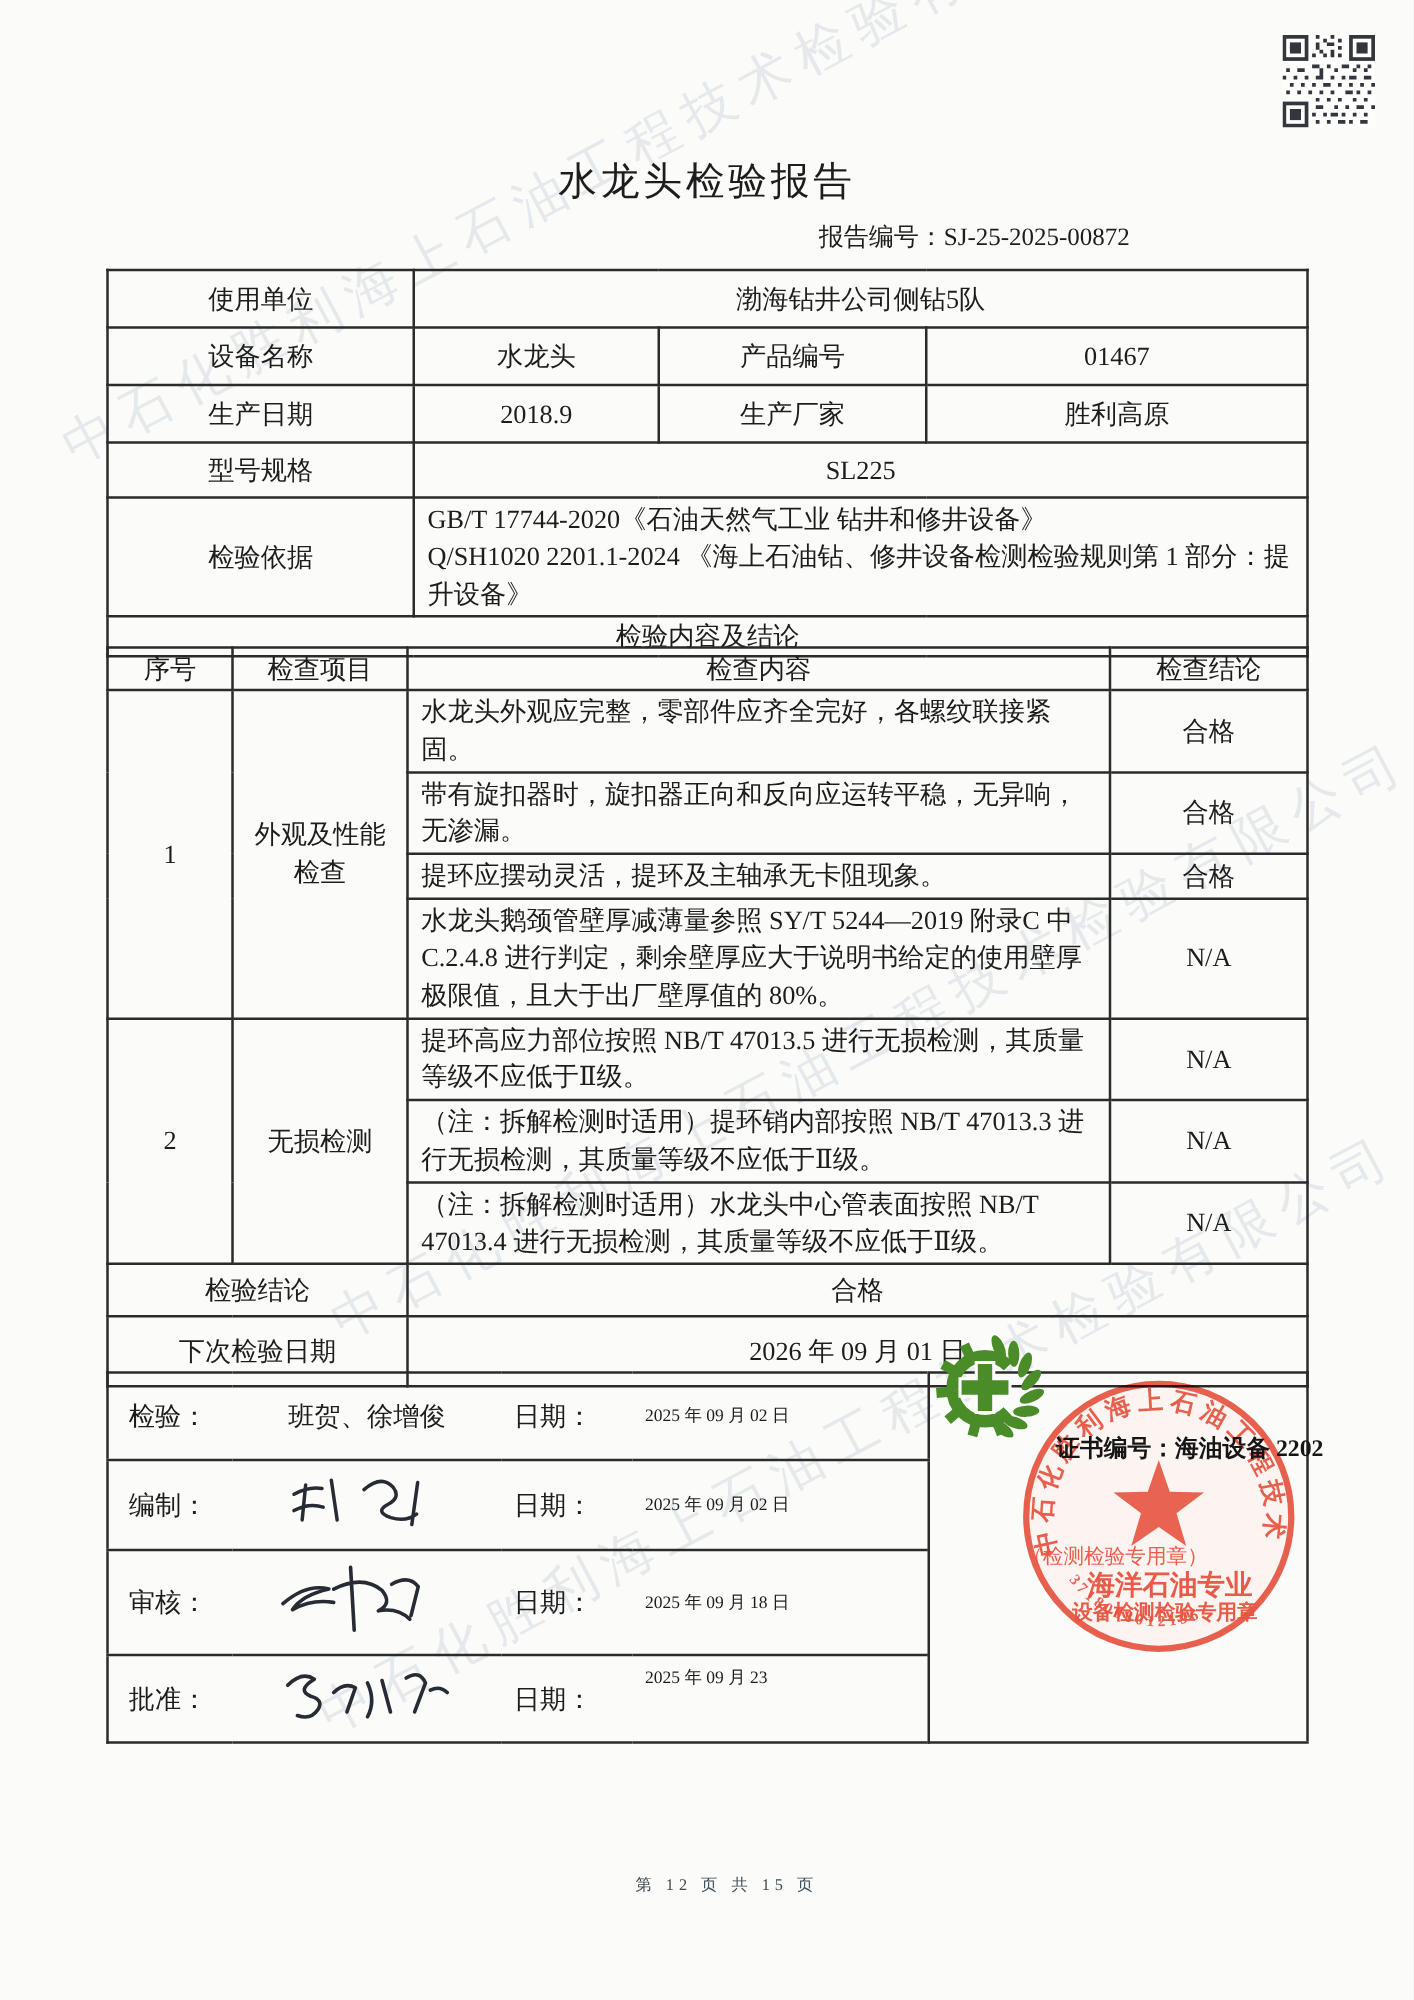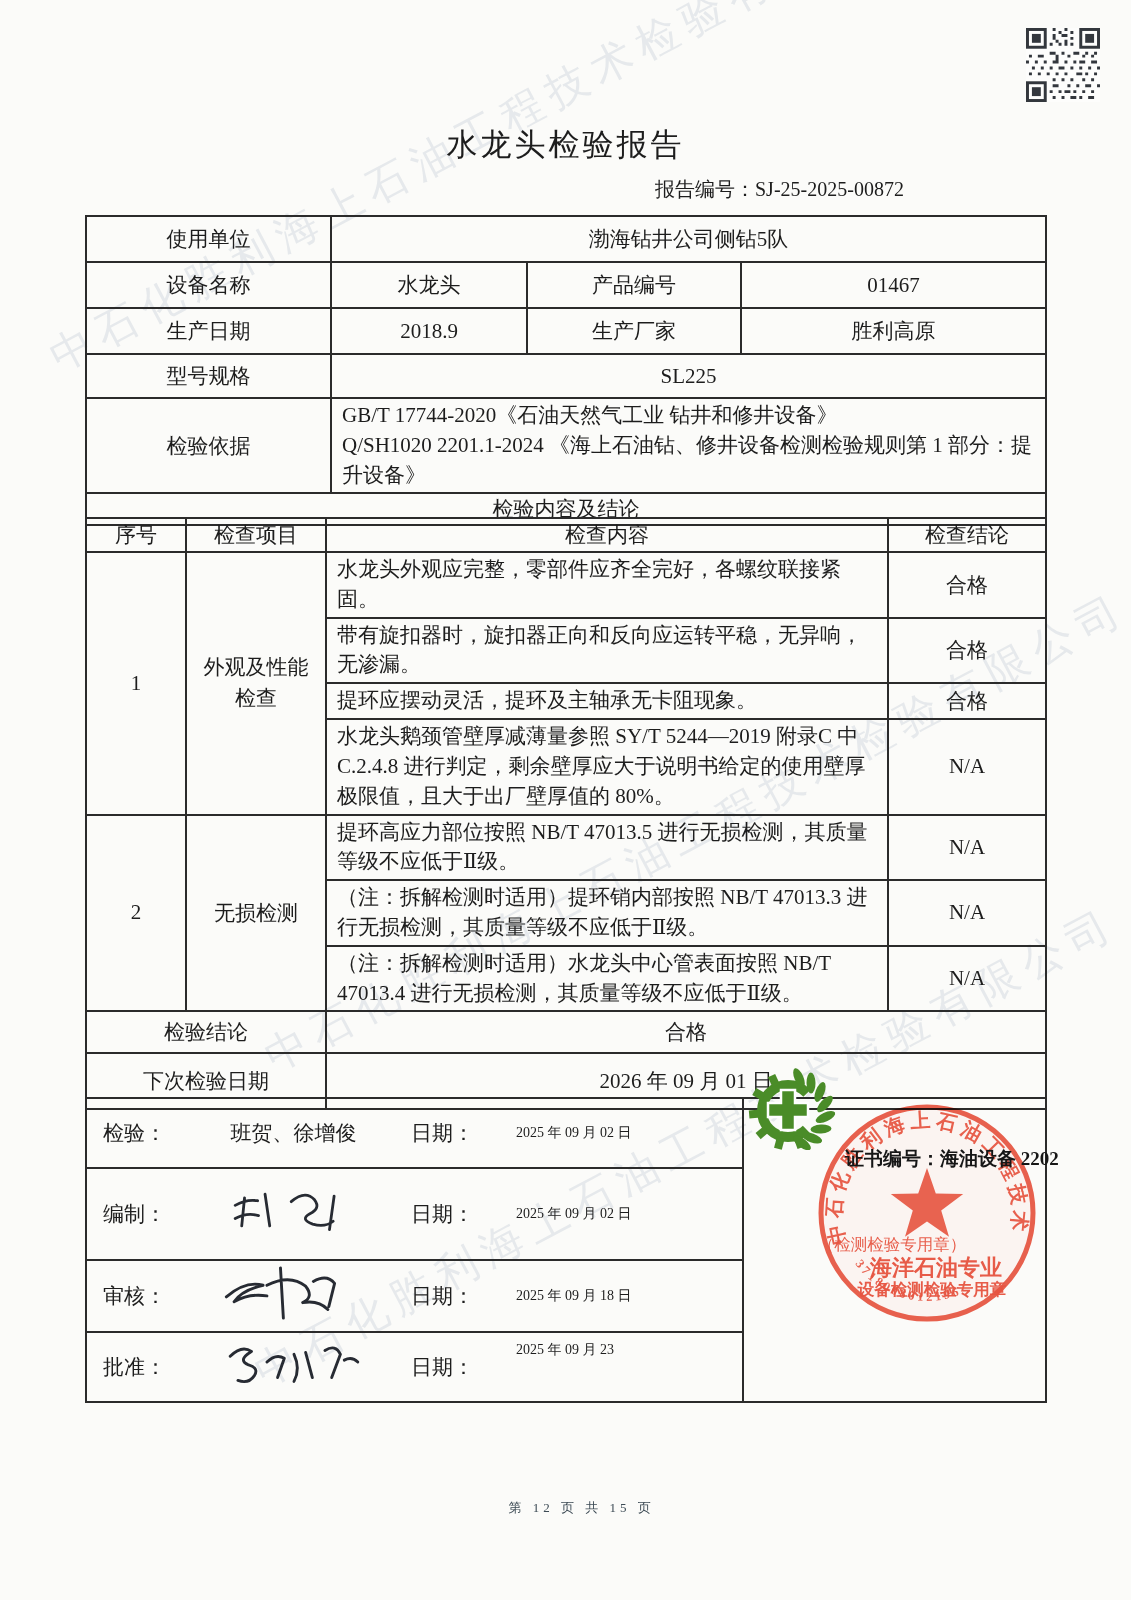--- a/index.html
+++ b/index.html
@@ -174,32 +174,32 @@
         <col style="width:303px">
       </colgroup>
     <tbody>
         <tr style="height:70px">
       <td class="siglab">检验：</td>
       <td class="signame">班贺、徐增俊</td>
       <td>日期：</td>
       <td class="sdate">2025 年 09 月 02 日</td>
       <td rowspan="4" class="stampcell"></td>
     </tr>
-    <tr style="height:92px">
+    <tr style="height:72px">
       <td class="siglab">编制：</td>
       <td class="signame">
         <svg width="150" height="56" viewBox="0 0 150 60">
           <path class="inkline" d="M22 16 l-3 30 M12 24 q12 -7 24 -5 M12 38 q13 -7 25 -3 M44 12 l5 34"></path>
           <path class="inkline" d="M72 20 q15 -13 25 -2 q7 9 -5 15 q-11 6 3 11 q13 4 22 -3 M118 14 l-5 36"></path>
         </svg>
       </td>
       <td>日期：</td>
       <td class="sdate">2025 年 09 月 02 日</td>
     </tr>
-    <tr style="height:72px">
+    <tr style="height:84px">
       <td class="siglab">审核：</td>
       <td class="signame">
         <svg width="160" height="58" viewBox="0 0 160 60">
           <path class="inkline" d="M10 34 q20 -17 38 -12 q-22 5 -30 17 q16 -9 34 -6"></path>
           <path class="inkline" d="M66 4 l3 52 M52 22 q24 -12 40 1 q9 11 -3 17 q16 -3 26 7 M100 18 q14 -8 22 2 l-6 24"></path>
         </svg>
       </td>
       <td>日期：</td>
       <td class="sdate">2025 年 09 月 18 日</td>
     </tr>

